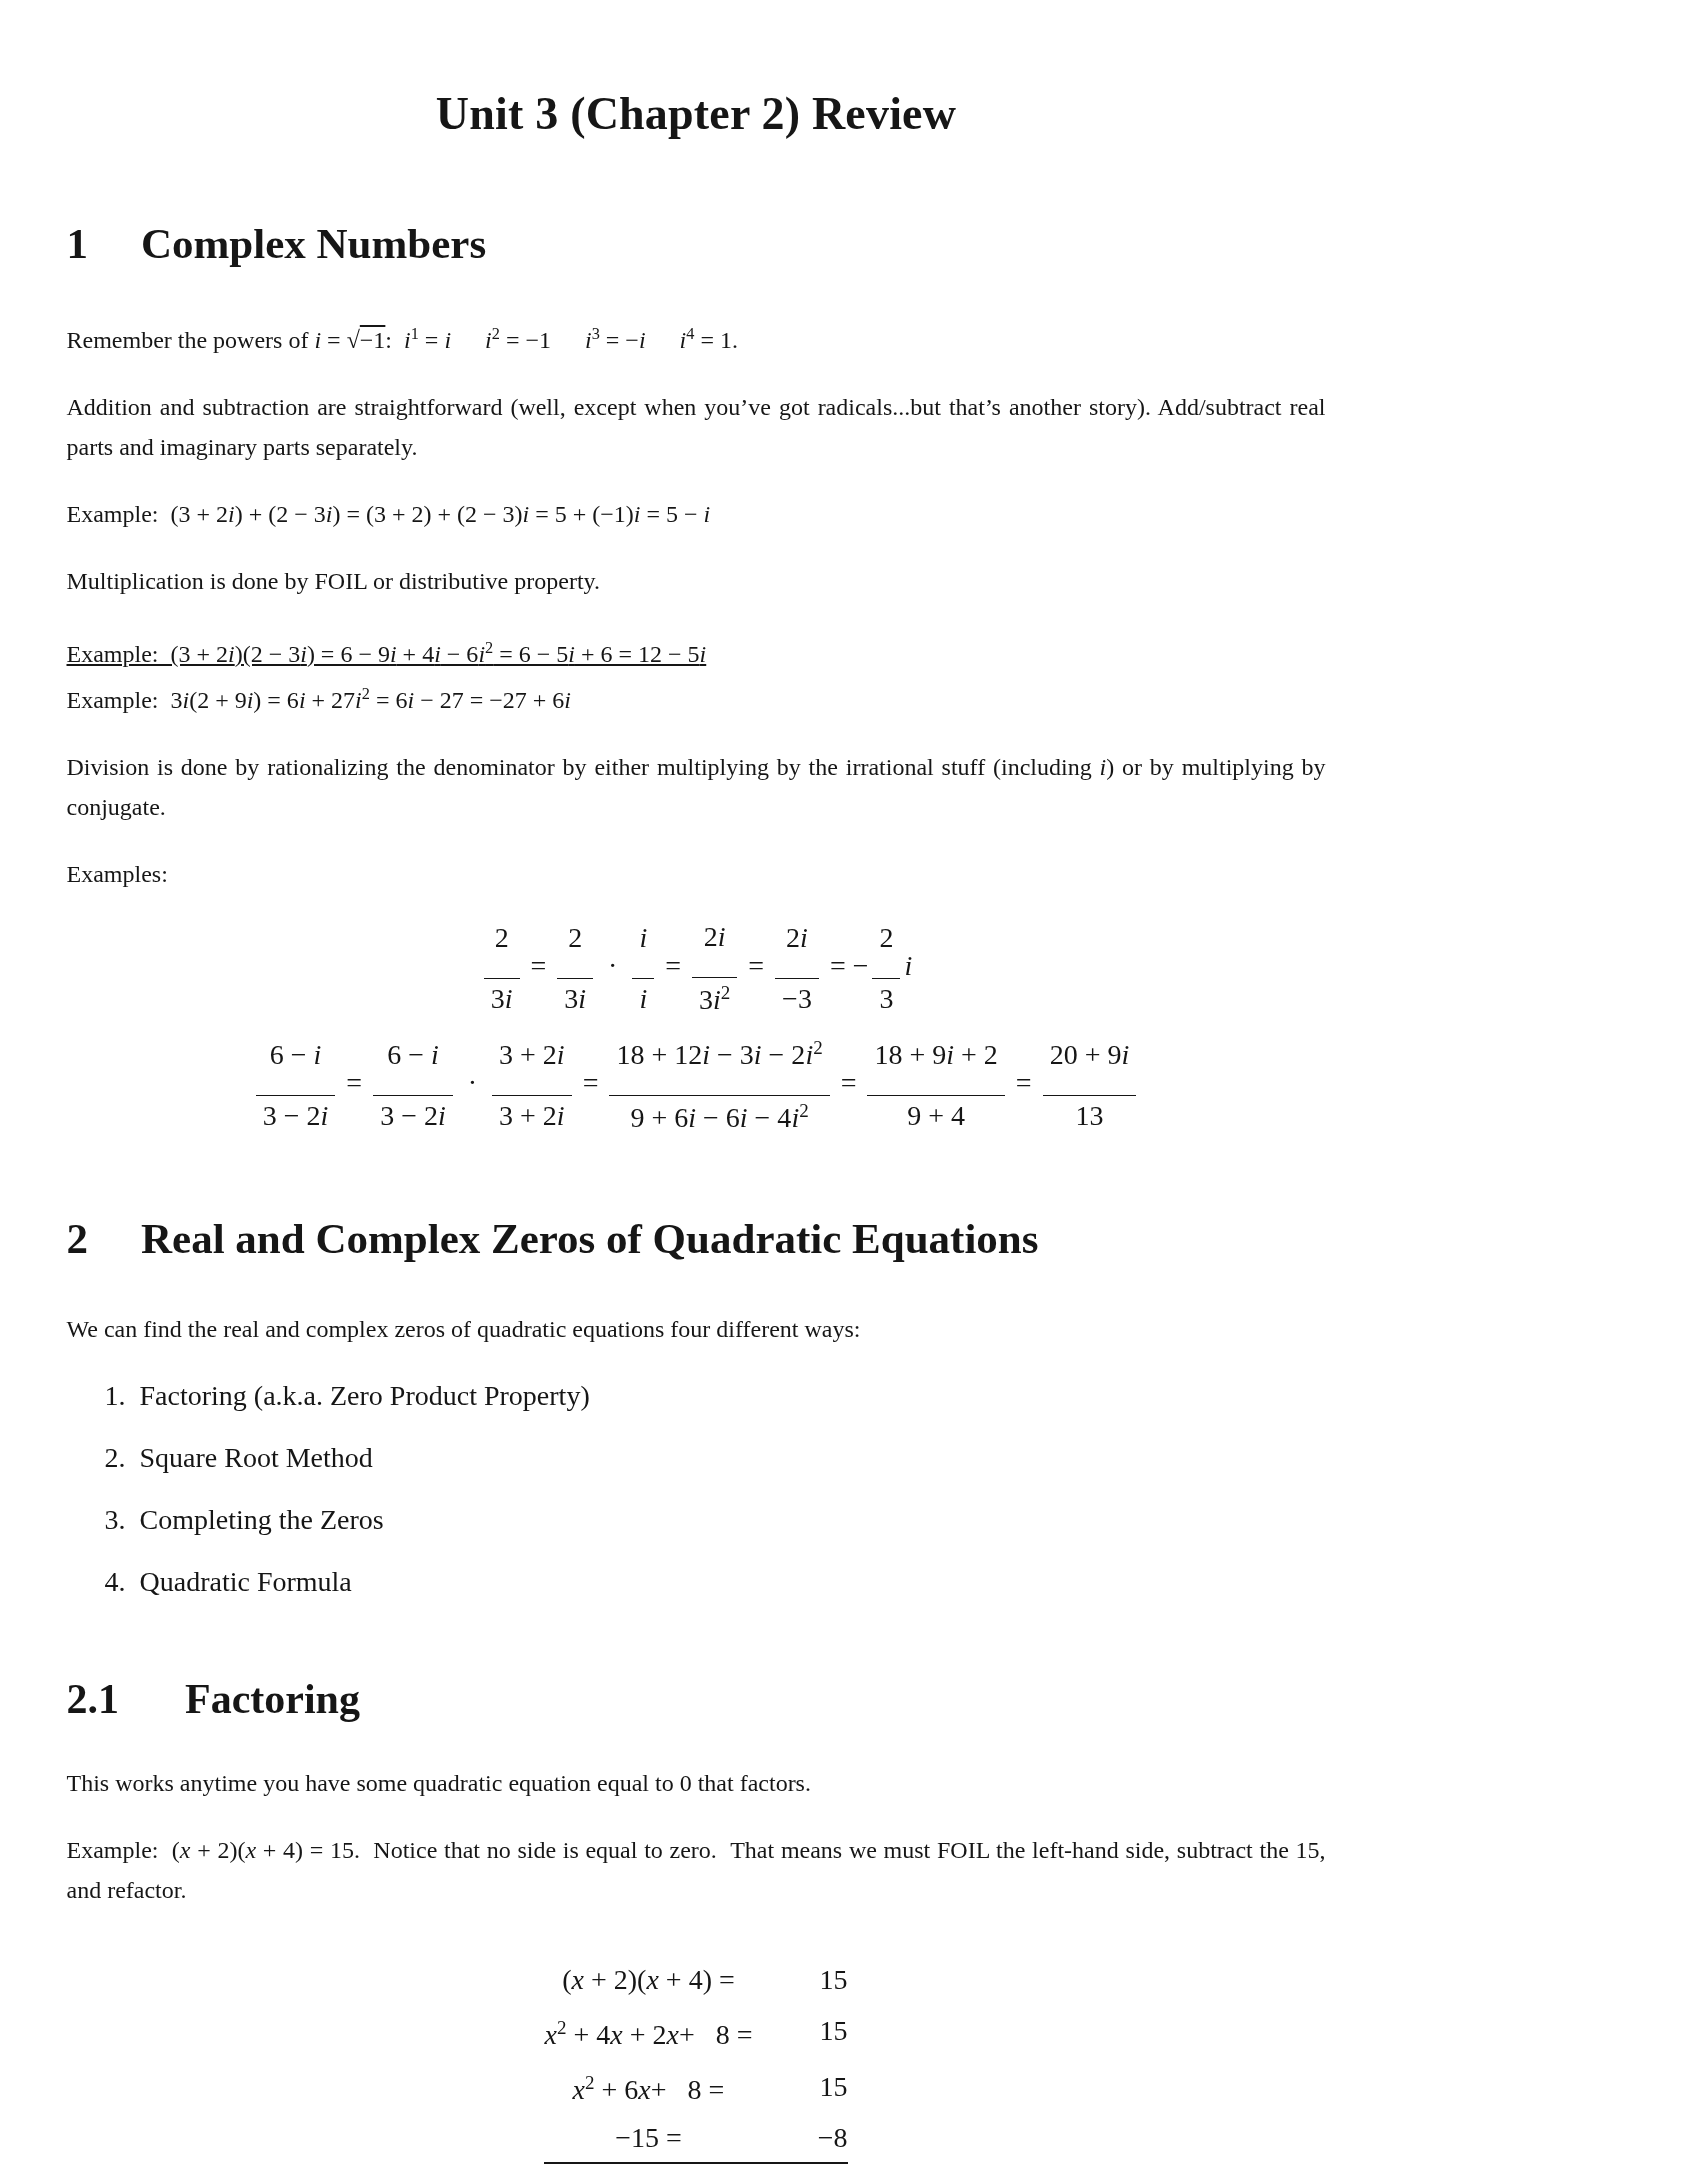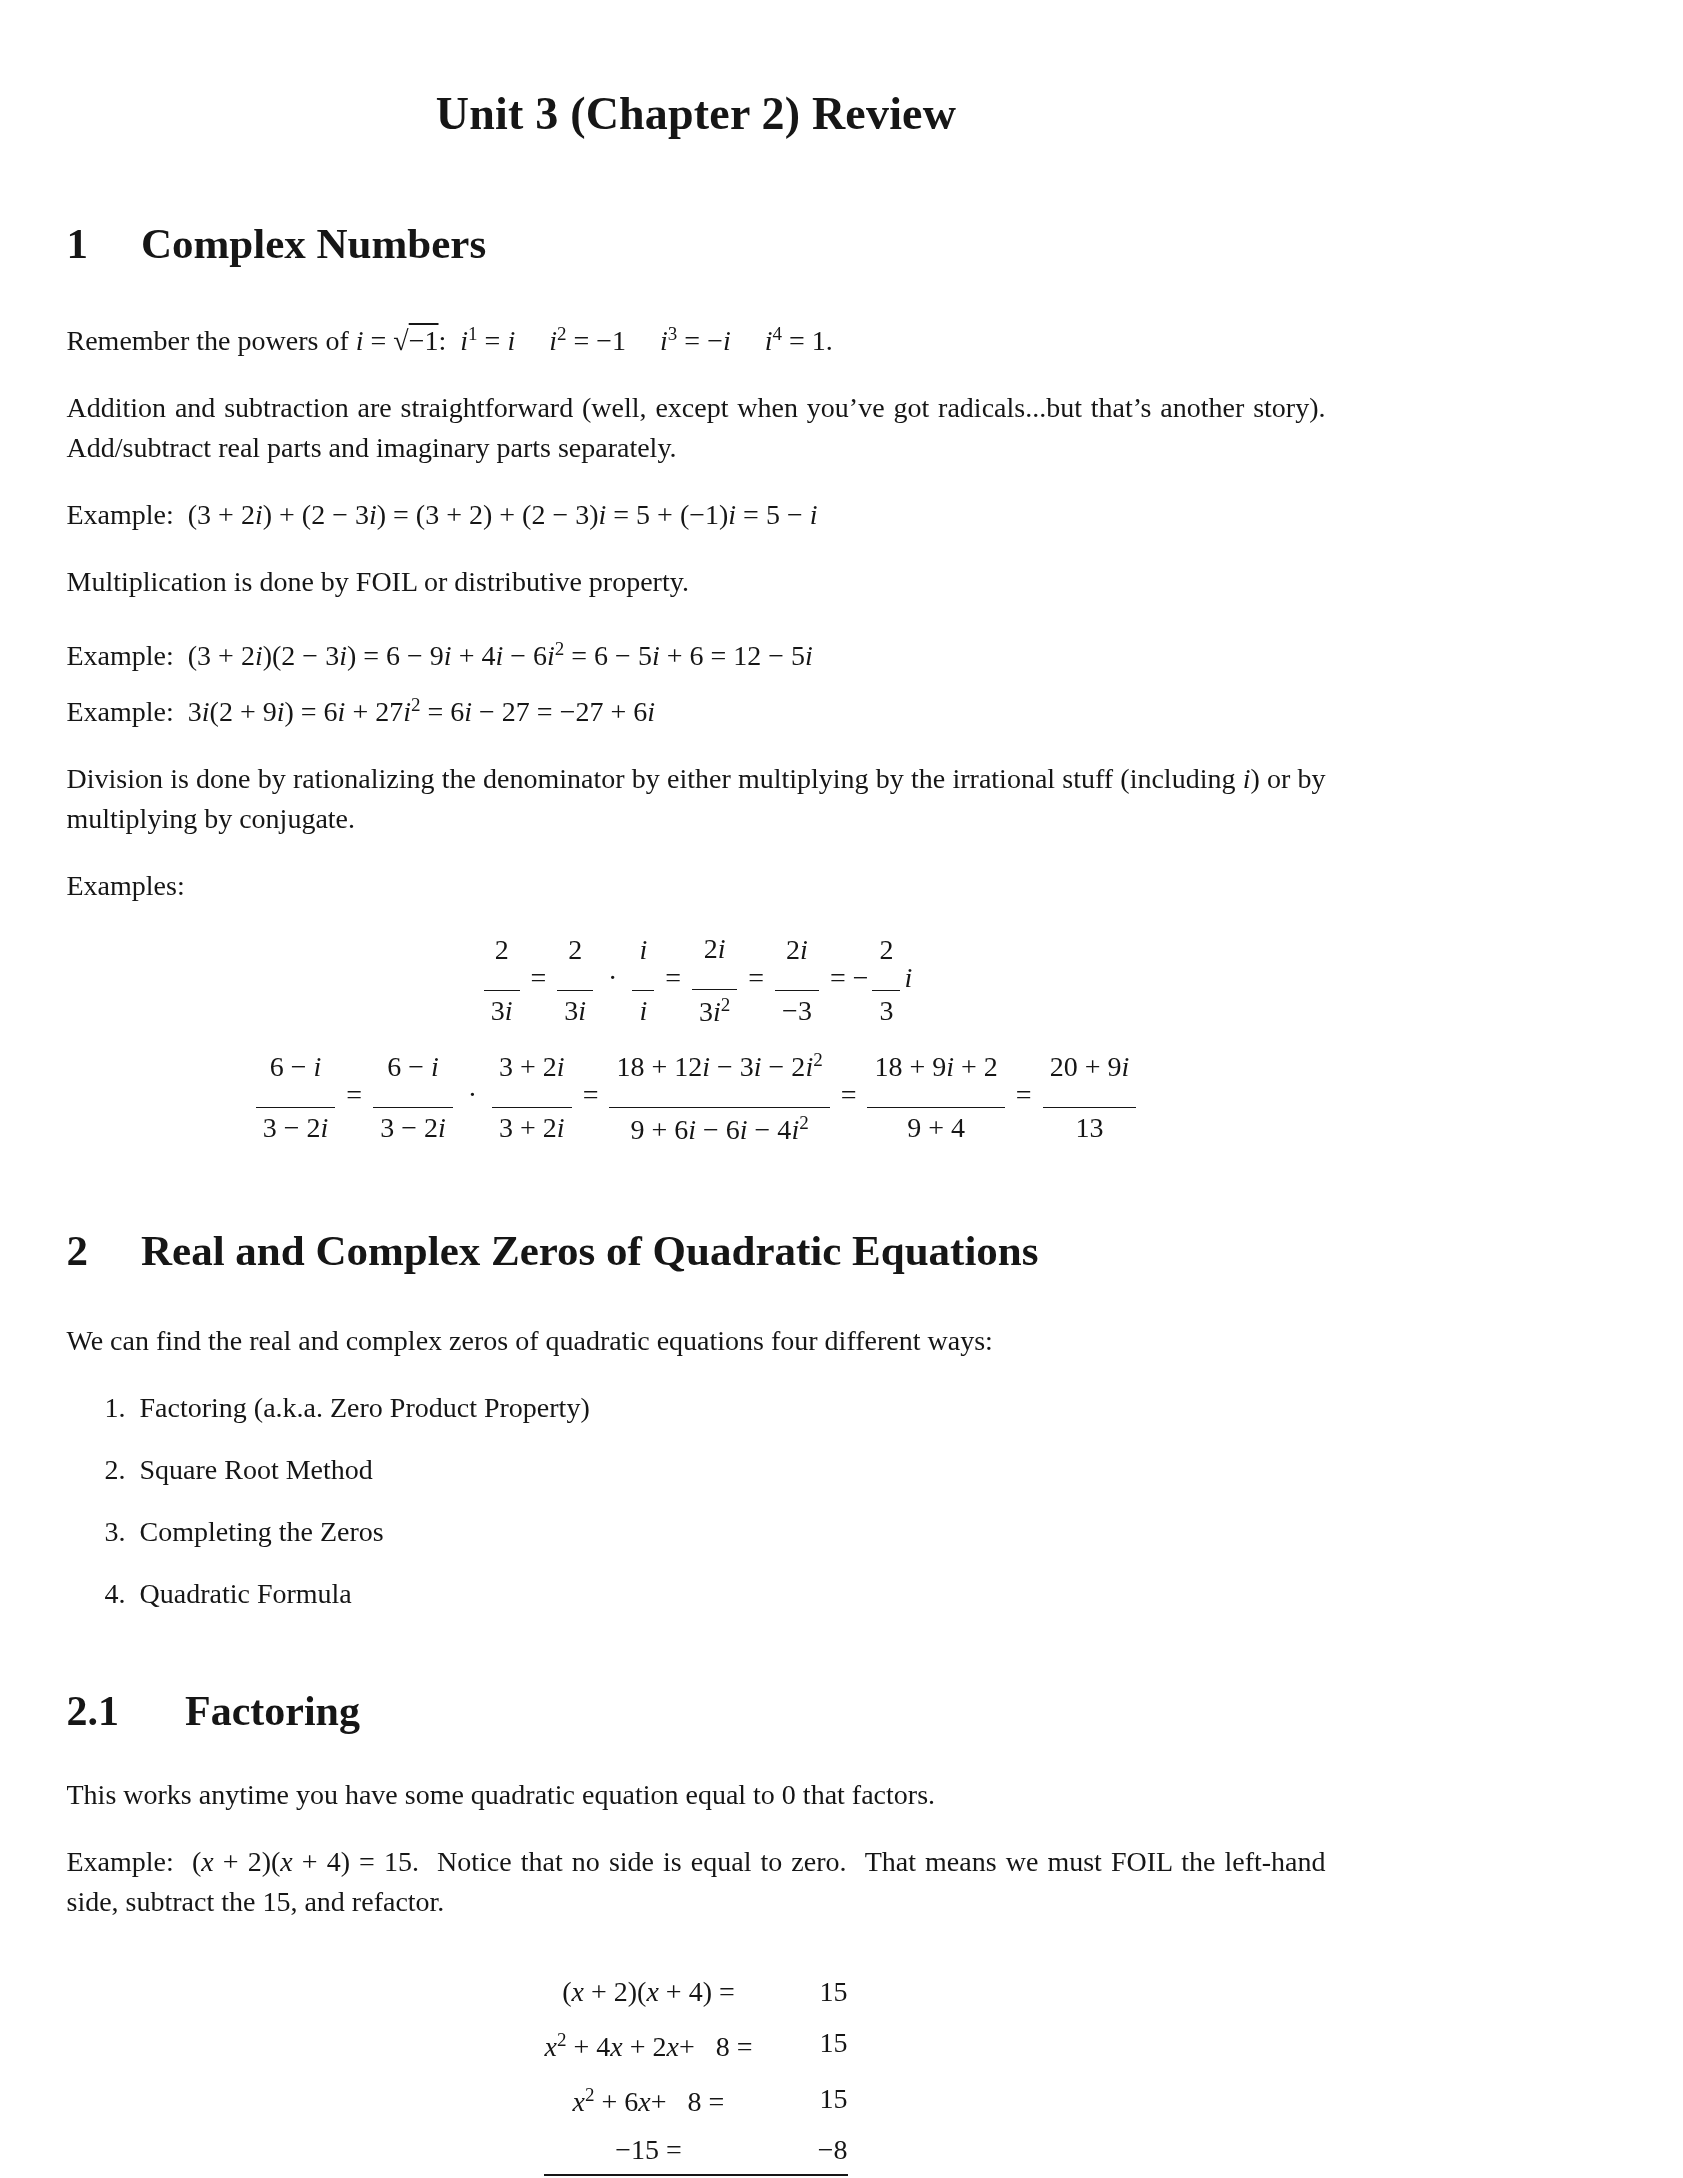--- a/index.html
+++ b/index.html
@@ -20,24 +20,24 @@
     font-weight:bold; font-size:43px; white-space:nowrap;
     margin:79px 0 46px 0;
   }
   .subsec-h {
     display:flex; align-items:baseline; gap:66px;
     font-weight:bold; font-size:42px; white-space:nowrap;
     margin:73px 0 40px 0;
   }
 
   .body {
-    font-size:28px; line-height:40px; margin:0 0 27px 0;
+    font-size:24px; line-height:40px; margin:0 0 27px 0;
   }
   .just { text-align:justify; }
-  .tight { margin-bottom:8px; }
+  .tight { margin-bottom:0;text-decoration:underline; }
 
   sup { font-size:68%; }
 
   .vin { text-decoration:overline; }
   .sp { display:inline-block; width:34px; }
 
   .display-math {
     text-align:center; font-size:28px; line-height:1.2;
     margin:10px 0 20px 0;
   }

